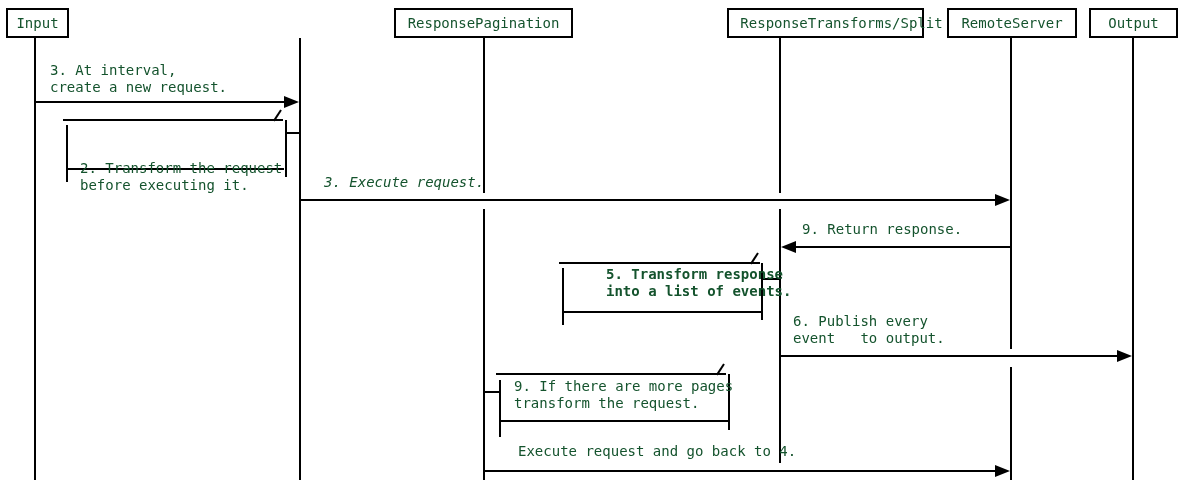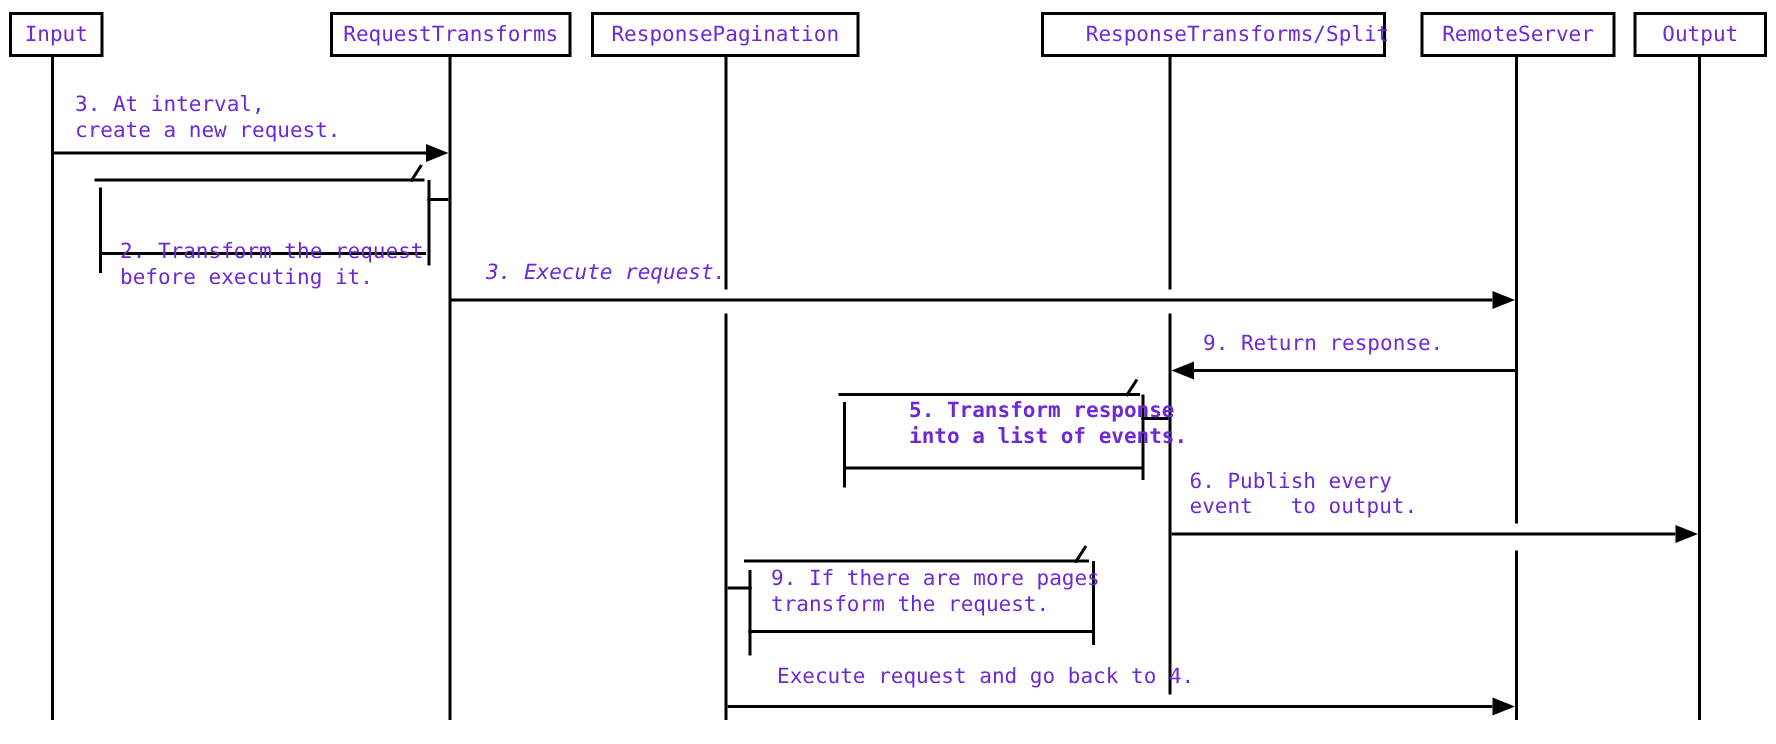--- a/index.html
+++ b/index.html
@@ -1,18 +1,18 @@
 <!DOCTYPE html>
 <html><head>
 <meta charset="utf-8">
 <style>
   html,body { margin:0; padding:0; background:#ffffff; }
   .canvas {
     position:relative; width:1184px; height:496px; background:#ffffff;
-    font-family:"DejaVu Sans Mono","Liberation Mono",monospace; color:#6d28d9;
+    font-family:"DejaVu Sans Mono","Liberation Mono",monospace; color:#14532d;
     overflow:hidden;
   }
   .actor {
     position:absolute; top:8px; height:30px; box-sizing:border-box;
     border:2px solid #000; background:#fff;
     display:flex; align-items:center; justify-content:center;
     font-size:14px; white-space:pre;
   }
   .hline { position:absolute; height:2px; background:#000; }
   .vline { position:absolute; width:2px; background:#000; }
@@ -25,23 +25,22 @@
   .head-l { position:absolute; width:0; height:0;
             border-top:6px solid transparent; border-bottom:6px solid transparent;
             border-right:15px solid #000; }
 </style>
 </head>
 <body>
 
 <div class="canvas">
 
   <div class="actor" style="left:6px;   width:63px;">Input</div>
-  <div class="actor" style="left:220px; width:161px;">RequestTransforms</div>
   <div class="actor" style="left:394px; width:179px;">ResponsePagination</div>
-  <div class="actor" style="left:694px; width:230px;padding-left:32px;">ResponseTransforms/Split</div>
+  <div class="actor" style="left:727px; width:197px;padding-left:32px;">ResponseTransforms/Split</div>
   <div class="actor" style="left:947px; width:130px;">RemoteServer</div>
   <div class="actor" style="left:1089px;width:89px;">Output</div>
 
   <div class="vline" style="left:34px;  top:38px; height:442px;"></div>
   <div class="vline" style="left:299px; top:38px; height:442px;"></div>
   <div class="vline" style="left:483px; top:38px; height:155px;"></div>
   <div class="vline" style="left:483px; top:209px;height:271px;"></div>
   <div class="vline" style="left:779px; top:38px; height:155px;"></div>
   <div class="vline" style="left:779px; top:209px;height:254px;"></div>
   <div class="vline" style="left:1010px;top:38px; height:311px;"></div>

